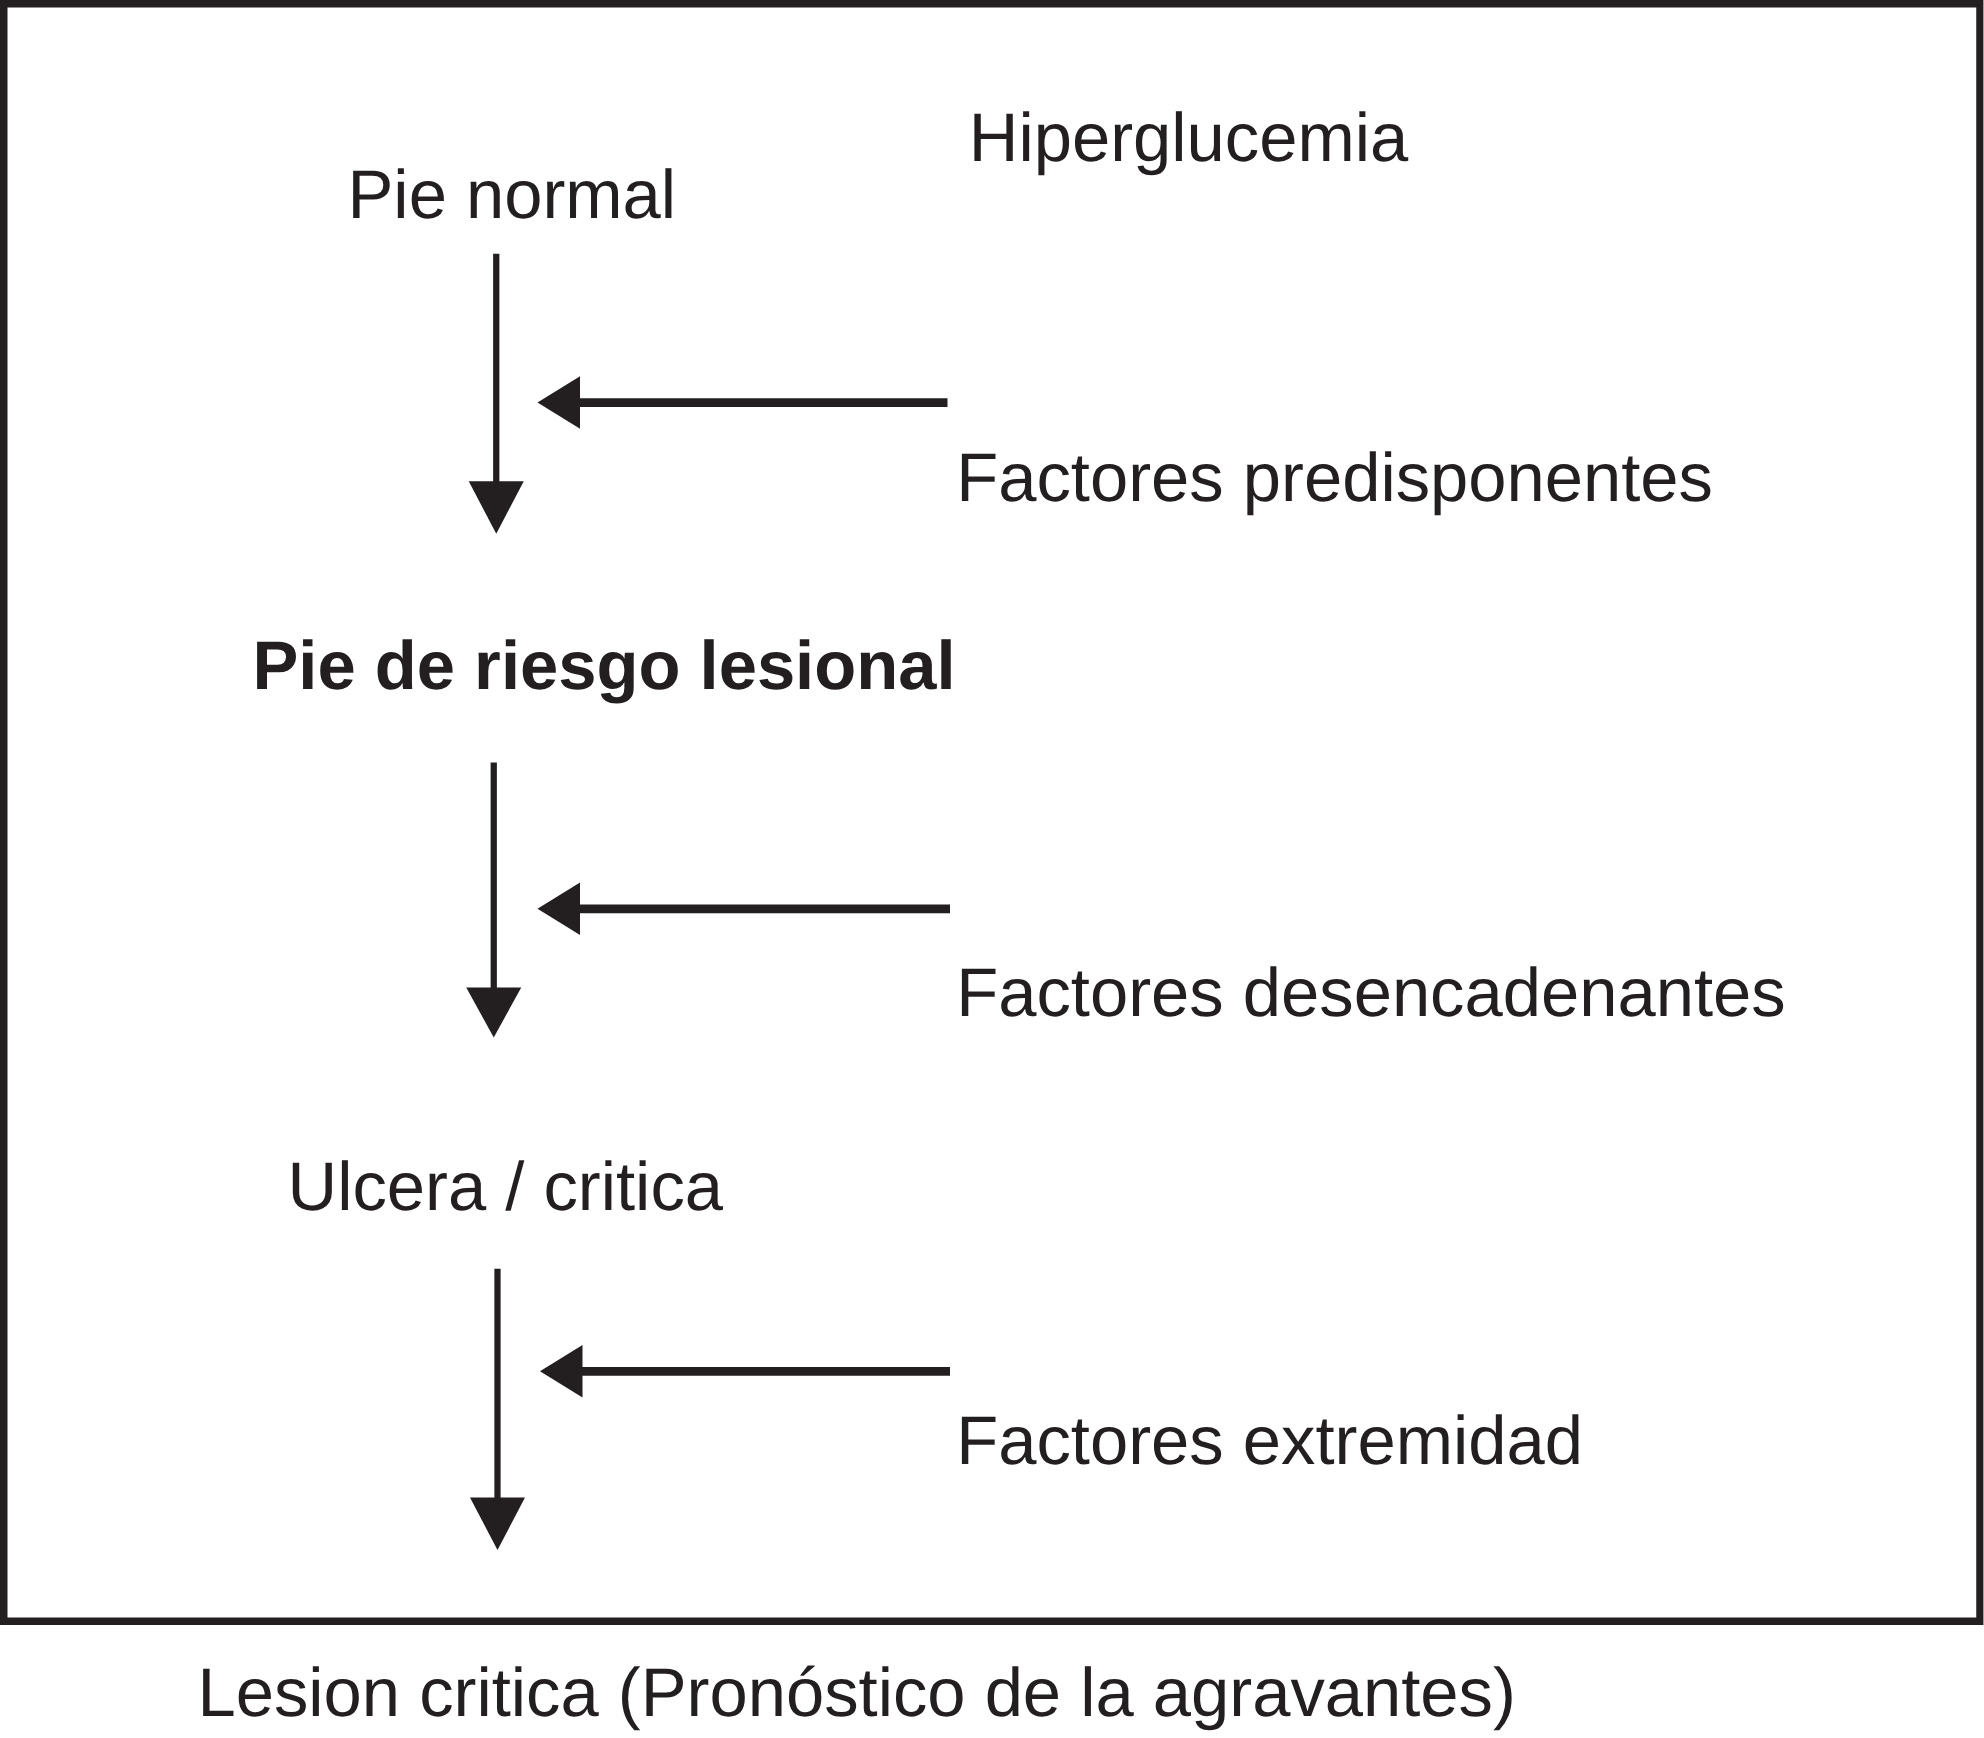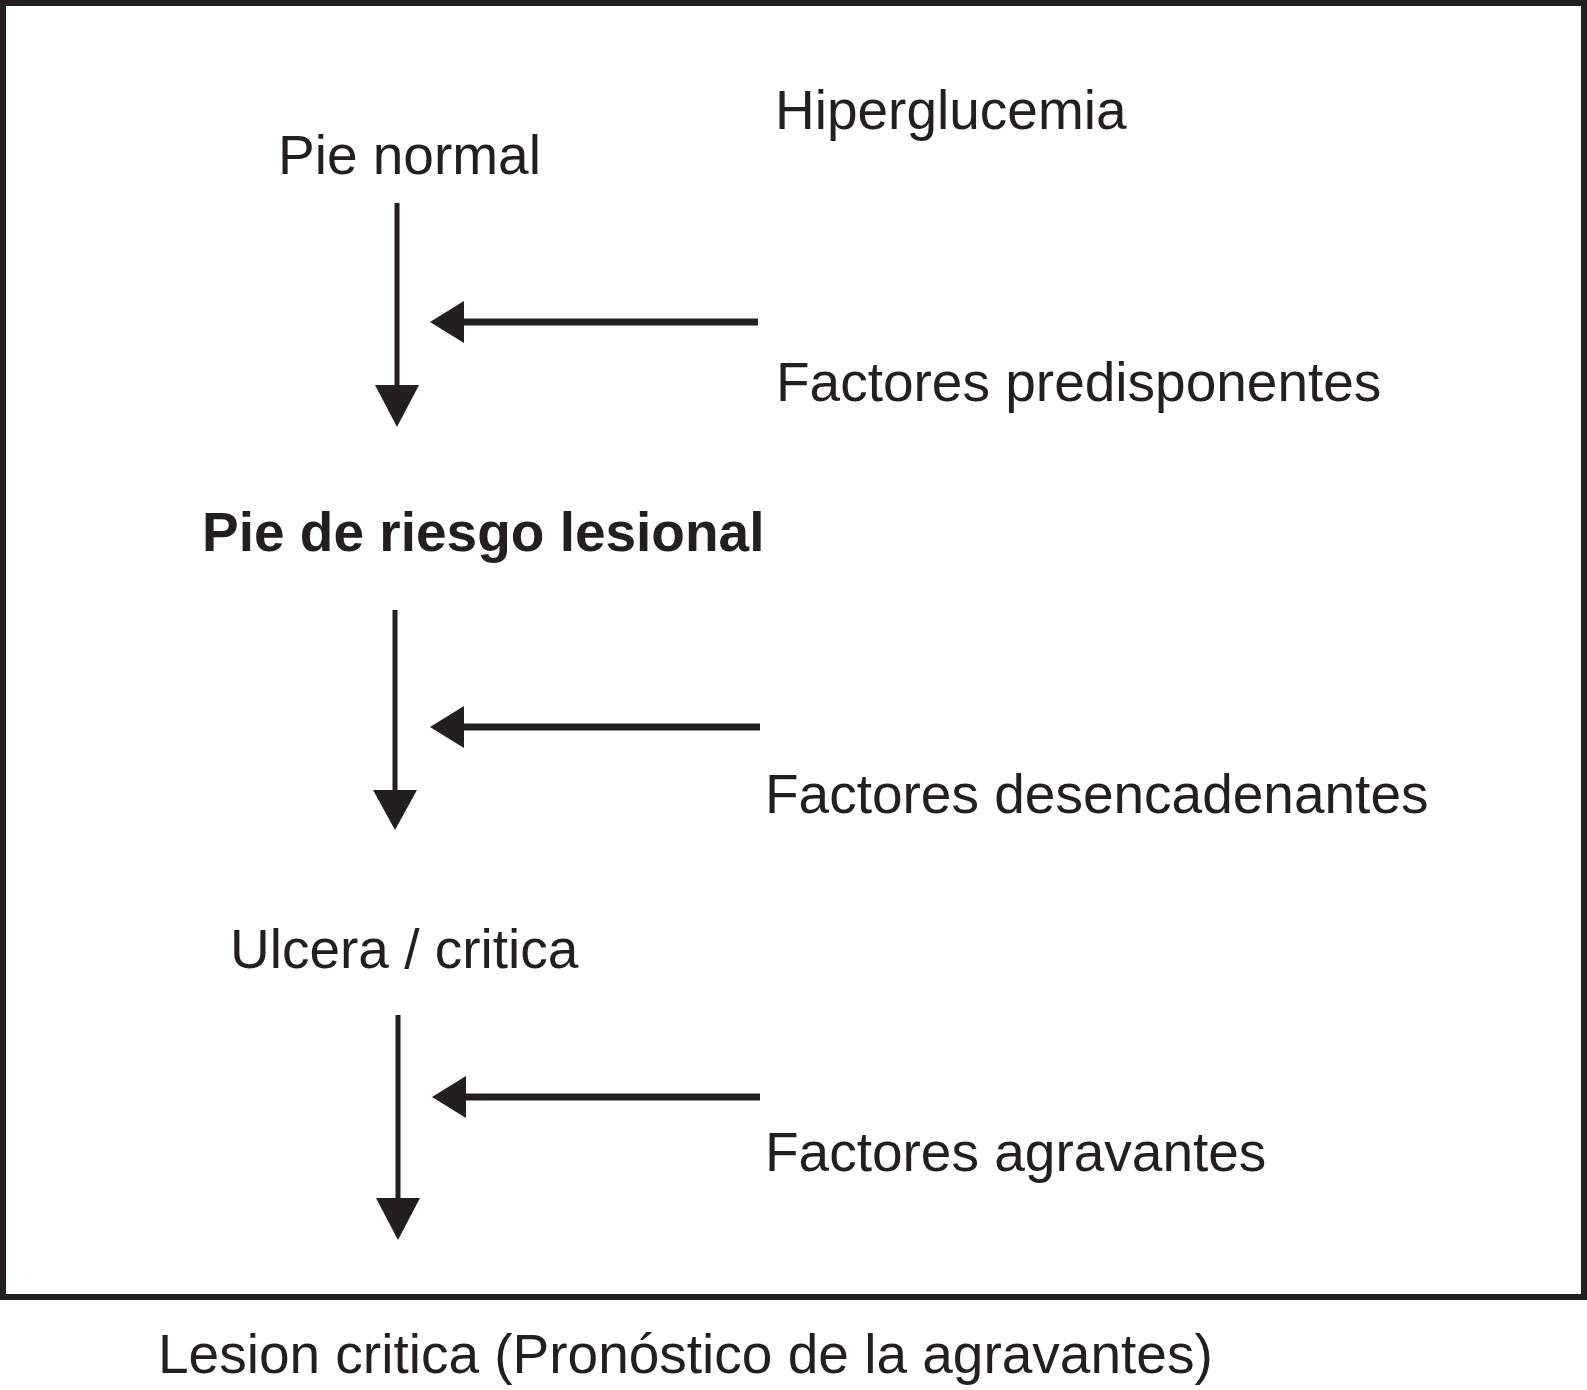--- a/index.html
+++ b/index.html
@@ -60,25 +60,25 @@
   <div class="frame"></div>
 
   <div class="label" style="left:278px; top:128px;">Pie normal</div>
 
   <div class="label" style="left:202px; top:505px;font-weight:bold;">Pie de riesgo lesional</div>
 
   <div class="label" style="left:230px; top:922px;">Ulcera / critica</div>
 
   <div class="label bold" style="left:775px; top:83px;">Hiperglucemia</div>
 
-  <div class="label bold" style="left:765px; top:355px;margin-left:11px;">Factores predisponentes</div>
+  <div class="label bold" style="left:765px; top:355px;">Factores predisponentes</div>
 
   <div class="label bold" style="left:765px; top:767px;">Factores desencadenantes</div>
 
-  <div class="label bold" style="left:765px; top:1125px;">Factores agravantes</div>
+  <div class="label bold" style="left:765px; top:1125px;">Factores extremidad</div>
 
   <div class="label" style="left:158px; top:1327px;">Lesion critica (Pronóstico de la agravantes)</div>
 
   <svg class="arrow-layer" viewBox="0 0 1587 1390">
 
     <g>
       <line x1="397" y1="203" x2="397" y2="390" stroke-width="5"></line>
       <polygon points="375,385 419,385 397,427"></polygon>
     </g>
 

